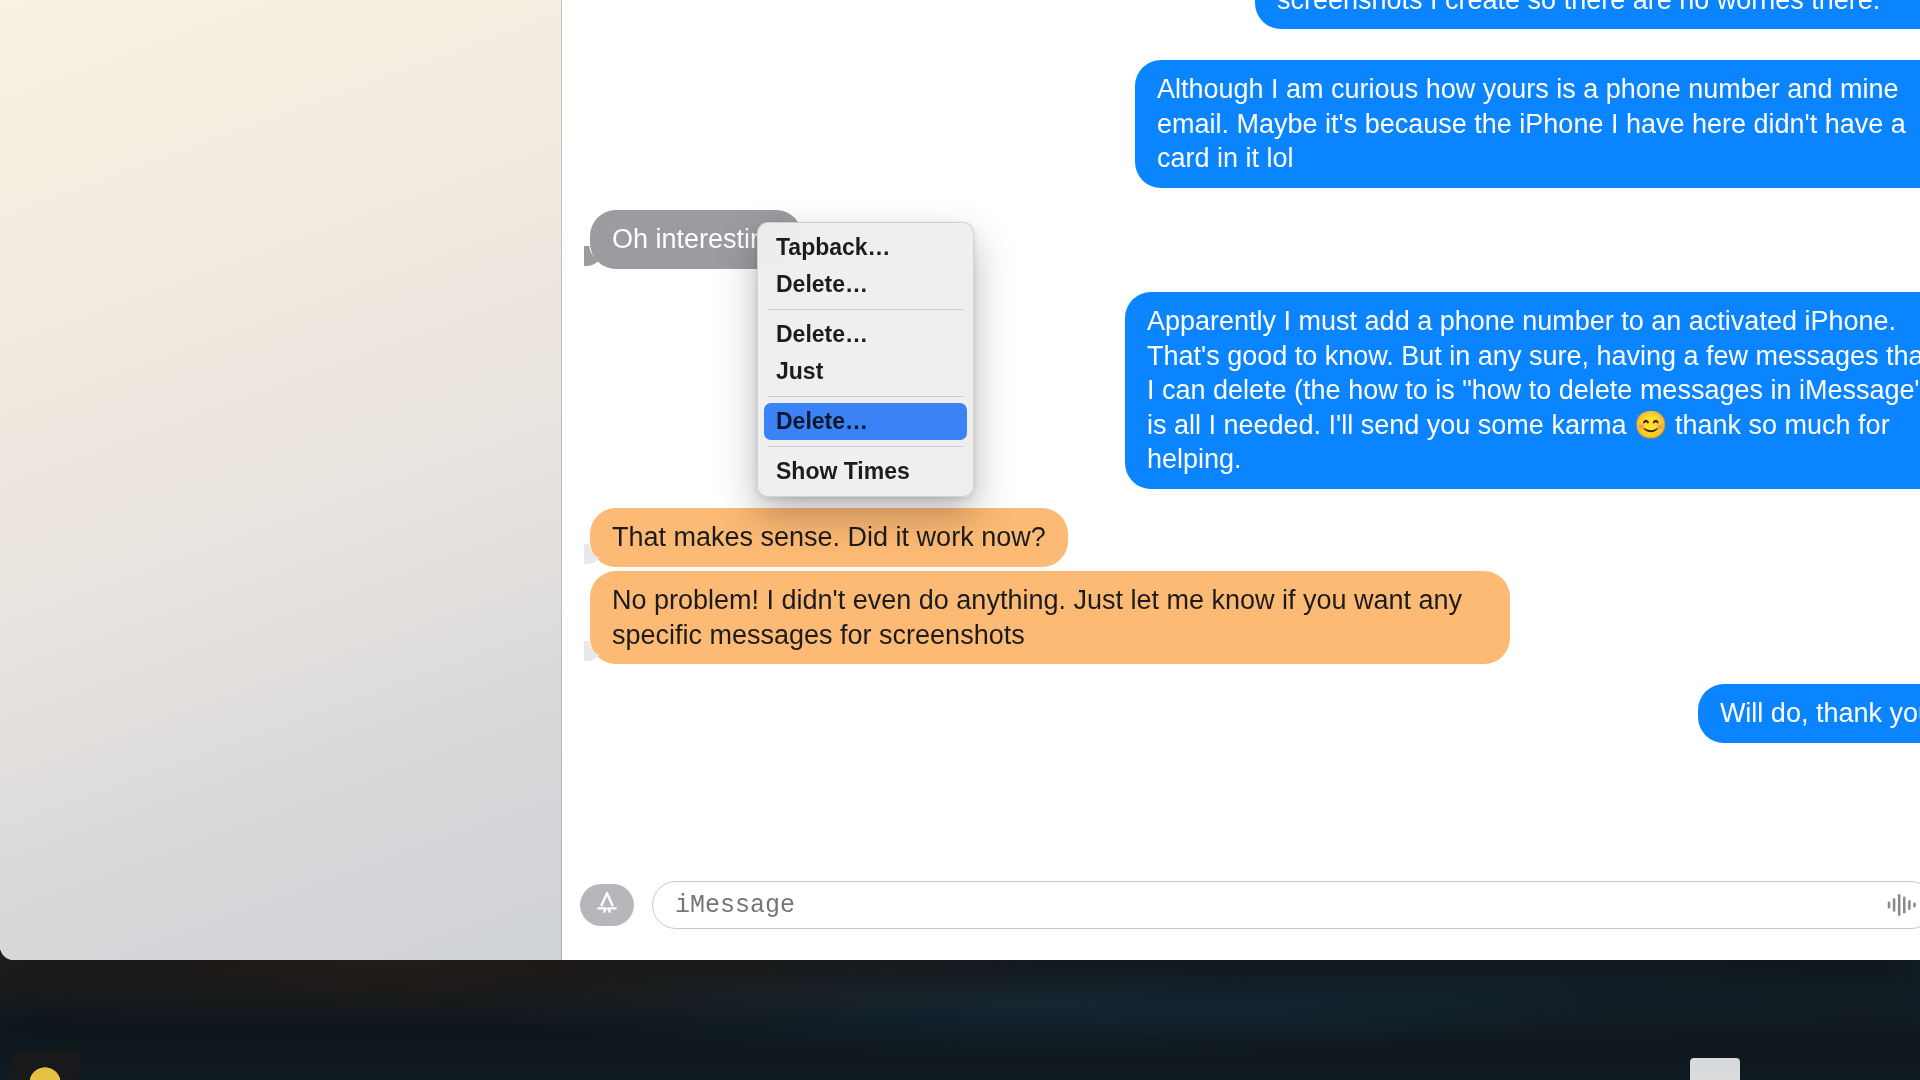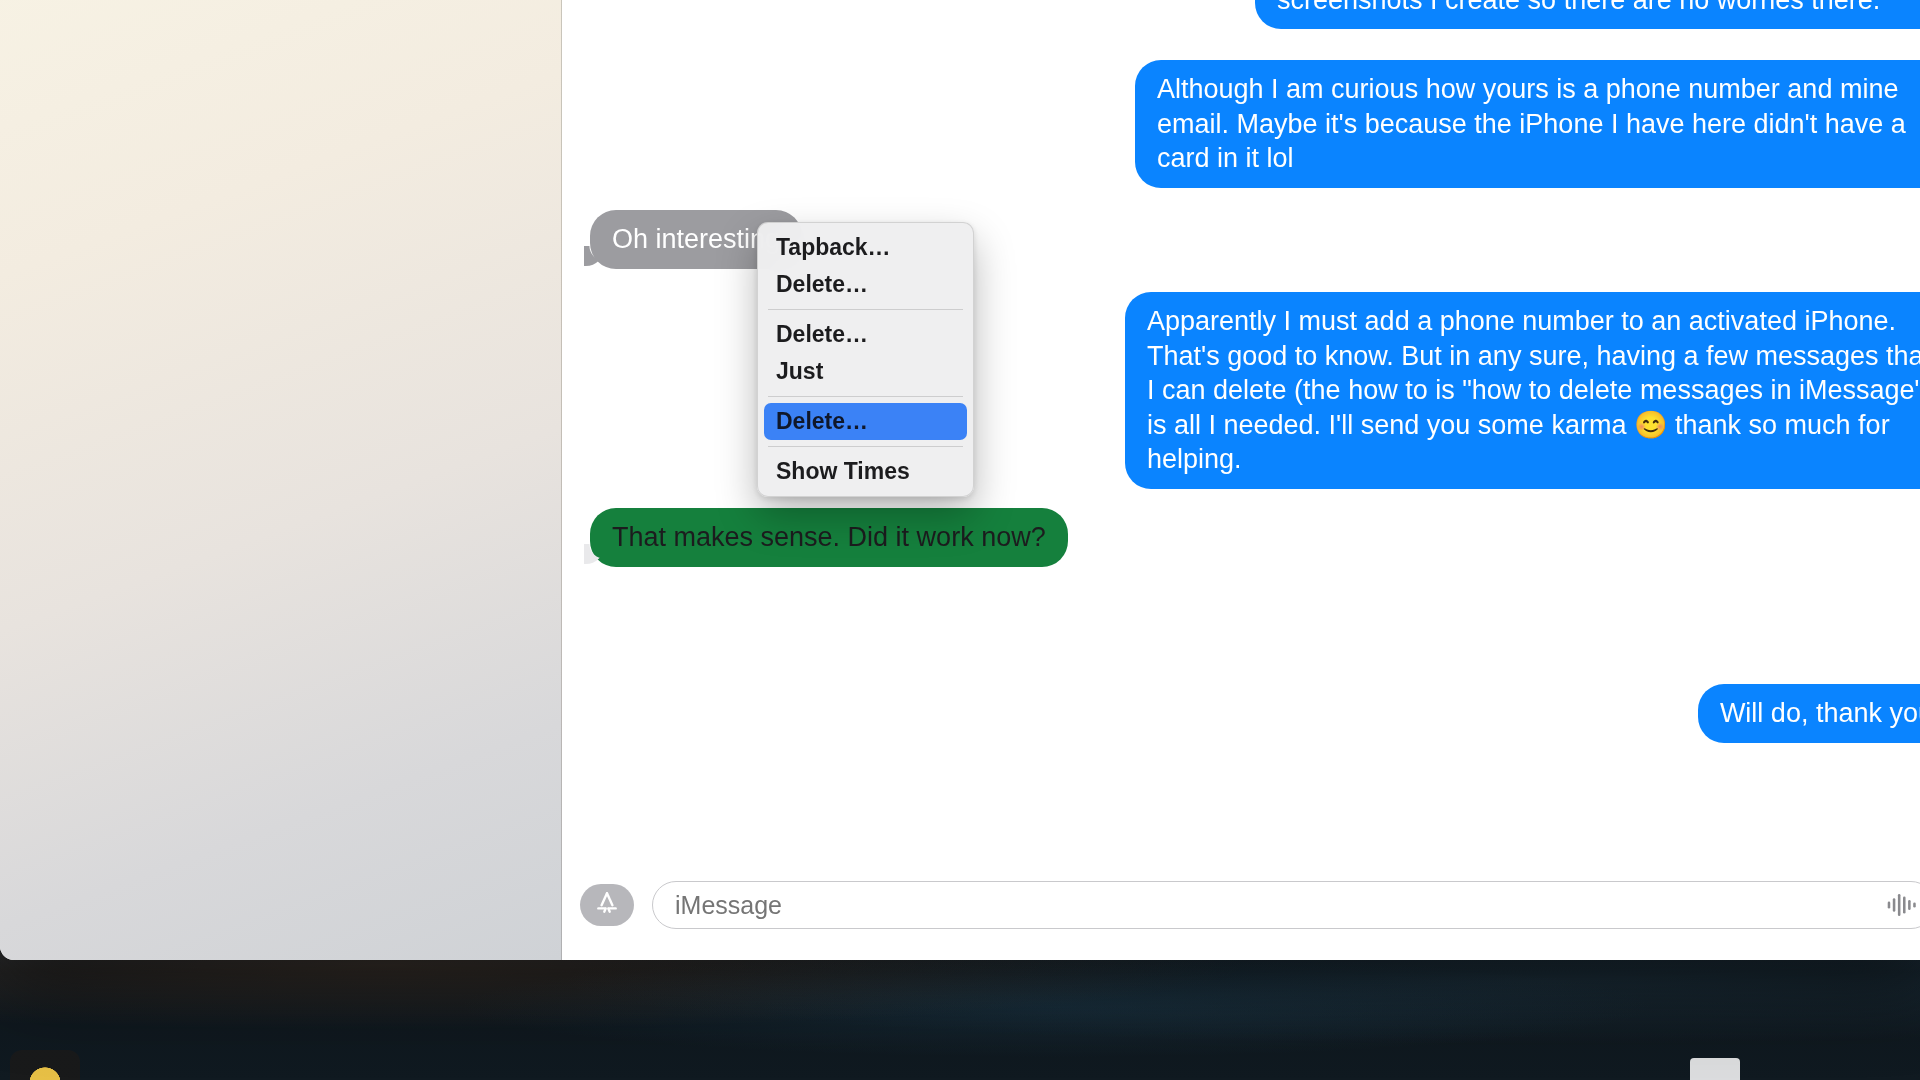--- a/index.html
+++ b/index.html
@@ -43,21 +43,21 @@
     flex: 1; position: relative; background: #fff;
   }
 
   
   .bubble {
     position: absolute;
     padding: 12px 22px; font-size: 27px; line-height: 1.28;
     border-radius: 26px; max-width: 920px;
   }
   .sent { background: #0a84ff; color: #fff; }
-  .recv { background: #15803d; color: #1c1c1e; }
+  .recv { background: #fdba74; color: #1c1c1e; }
   .recv.highlight { background: #9c9ca0; color: #fff; }
   .tail-sent::after {
     content: ""; position: absolute; right: -6px; bottom: 3px;
     width: 20px; height: 20px; border-bottom-left-radius: 18px;
     background: radial-gradient(circle at 0 0, transparent 14px, #0a84ff 15px);
     transform: rotate(0deg);
   }
   .tail-recv::before {
     content: ""; position: absolute; left: -6px; bottom: 3px;
     width: 20px; height: 20px; border-bottom-right-radius: 18px;
@@ -90,21 +90,21 @@
     width: 54px; height: 42px; border-radius: 21px; background: #b7b7bb;
     display: flex; align-items: center; justify-content: center; color: #fff;
   }
   .apps-btn svg { width: 26px; height: 26px; }
   .input-wrap {
     flex: 1; height: 48px; border: 1.5px solid #c9c9cc; border-radius: 24px;
     display: flex; align-items: center; padding: 0 14px 0 22px;
   }
   .input-wrap input {
     flex: 1; border: none; outline: none; font-size: 25px; color: #8a8a8e;
-    background: transparent; font-family: Liberation Sans, sans-serif;
+    background: transparent; font-family: Liberation Mono, monospace;
   }
   .audio-icon { color: #8a8a8e; display: flex; }
   .audio-icon svg { width: 34px; height: 30px; }
 </style>
 </head>
 <body>
 
 <div class="wallpaper">
   <div class="dock-hint"></div>
   <div class="dock-hint2"></div>
@@ -128,20 +128,23 @@
     </div>
 
     <div class="bubble sent tail-sent" style="right:-20px; top:312px; max-width:830px;">
       <span>Apparently I must add a phone number to an activated iPhone. That's good to know. But in any sure, having a few messages that I can delete (the how to is "how to delete messages in iMessage" is all I needed. I'll send you some karma 😊  thank so much for helping.</span>
     </div>
 
     <div class="bubble recv tail-recv" style="left:28px; top:528px;">
       <span>That makes sense. Did it work now?</span>
     </div>
 
+    <div class="bubble recv tail-recv" style="left:28px; top:591px; max-width:920px;">
+      <span>No problem! I didn't even do anything. Just let me know if you want any specific messages for screenshots</span>
+    </div>
 
     <div class="bubble sent tail-sent" style="right:-20px; top:704px;">
       <span>Will do, thank you</span>
     </div>
 
     <div class="menu" style="left:195px; top:242px;font-weight:bold;">
       <div class="menu-item">Tapback…</div>
       <div class="menu-item">Delete…</div>
       <div class="menu-sep"></div>
       <div class="menu-item">Delete…</div>

